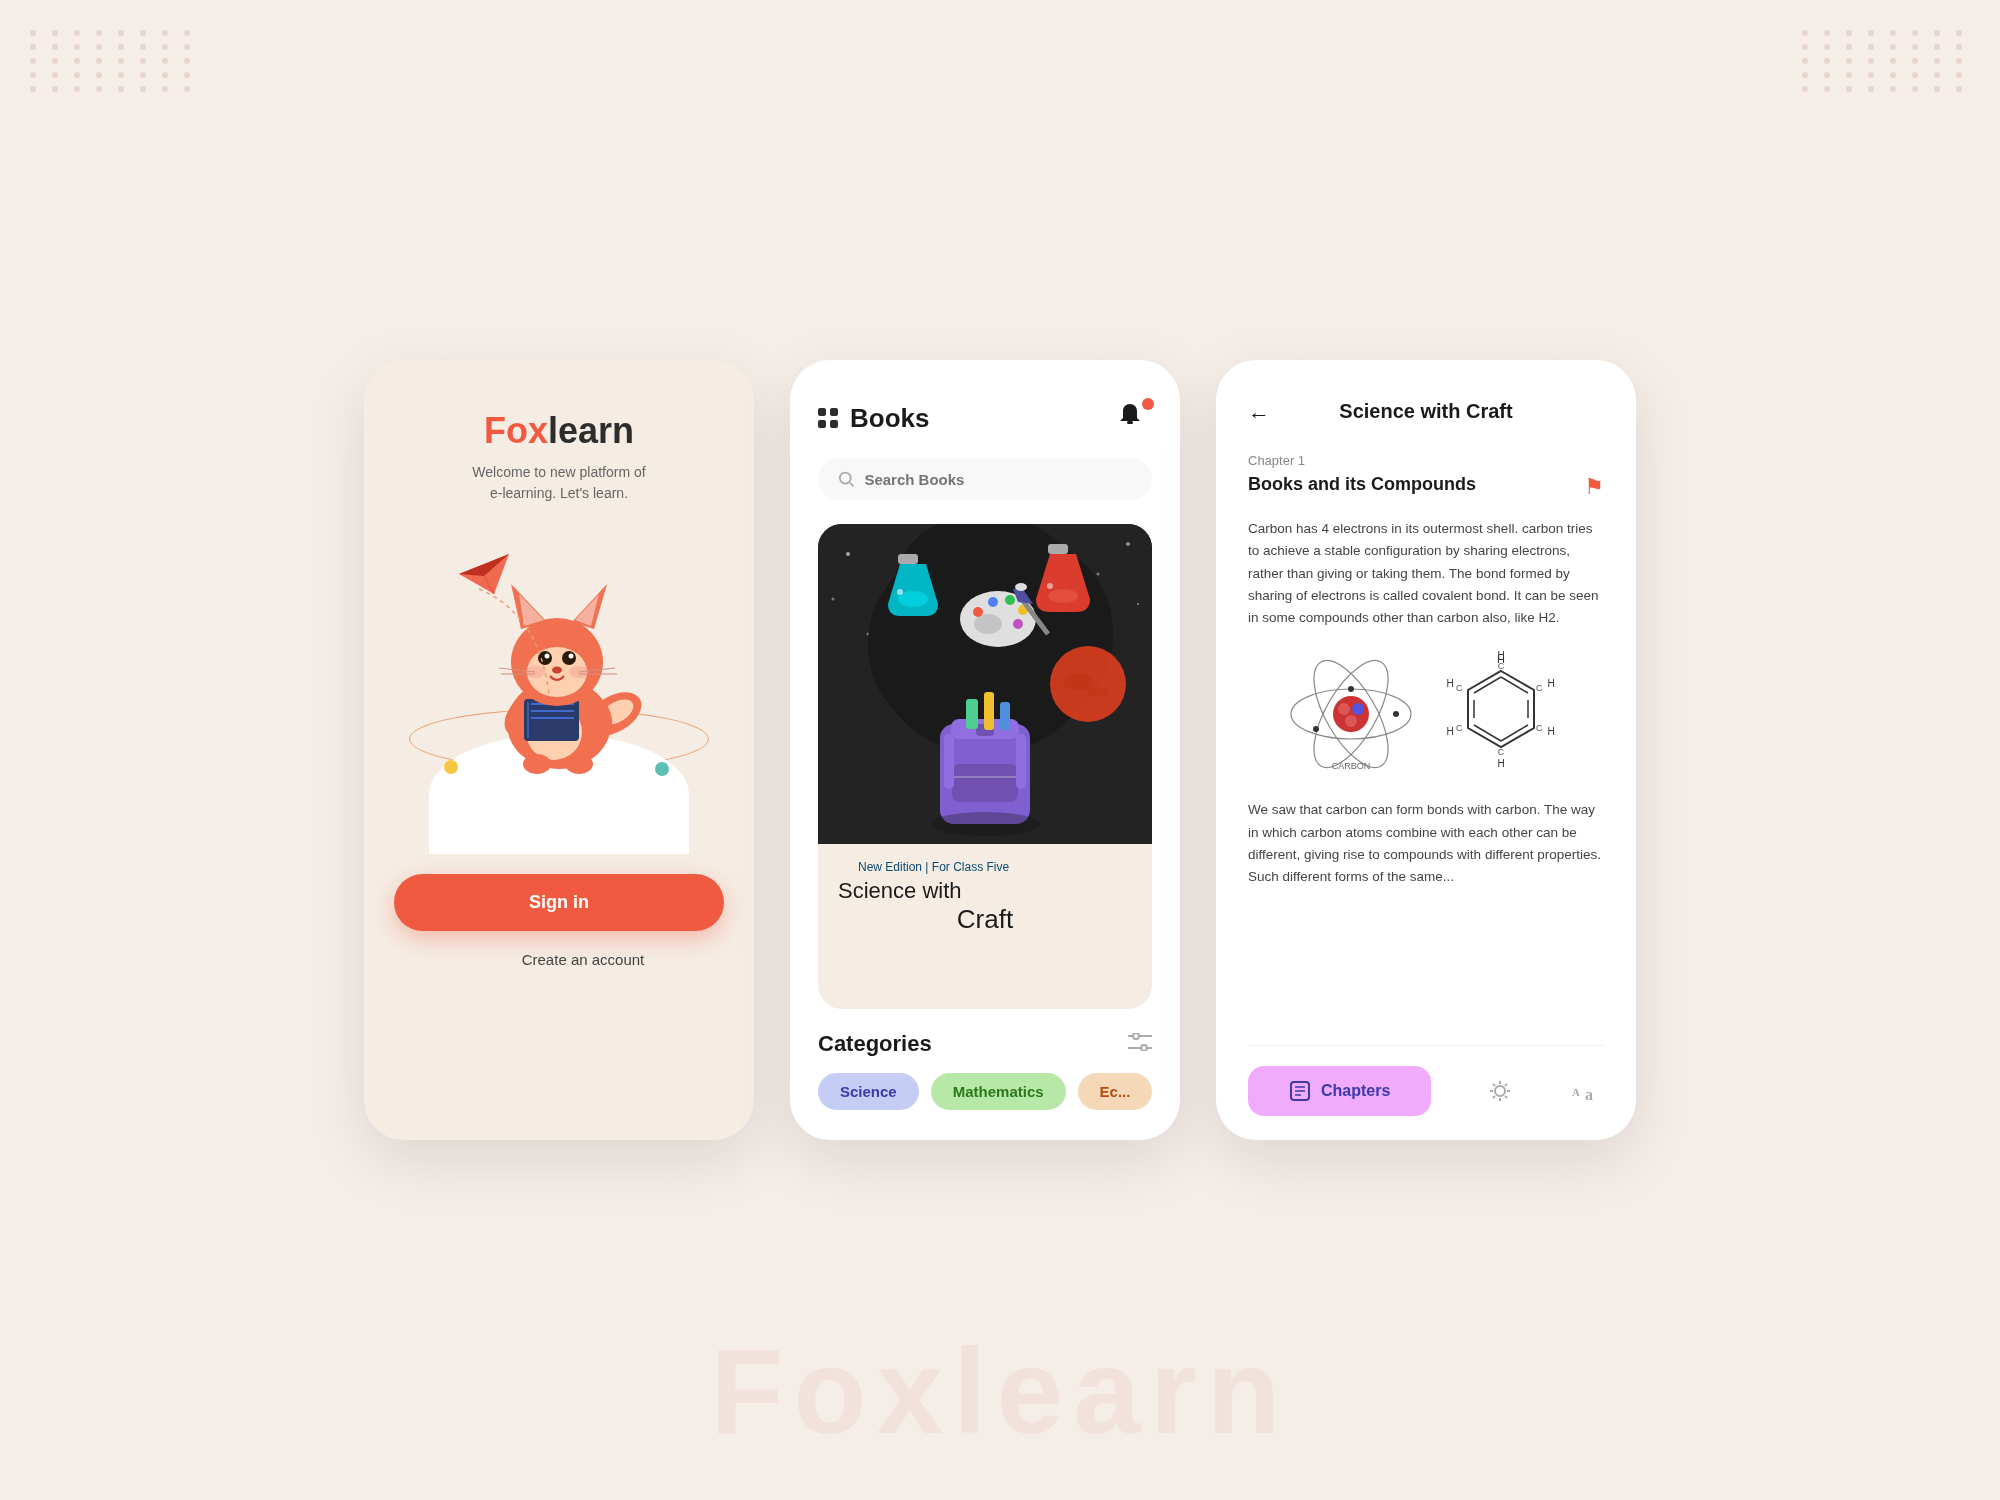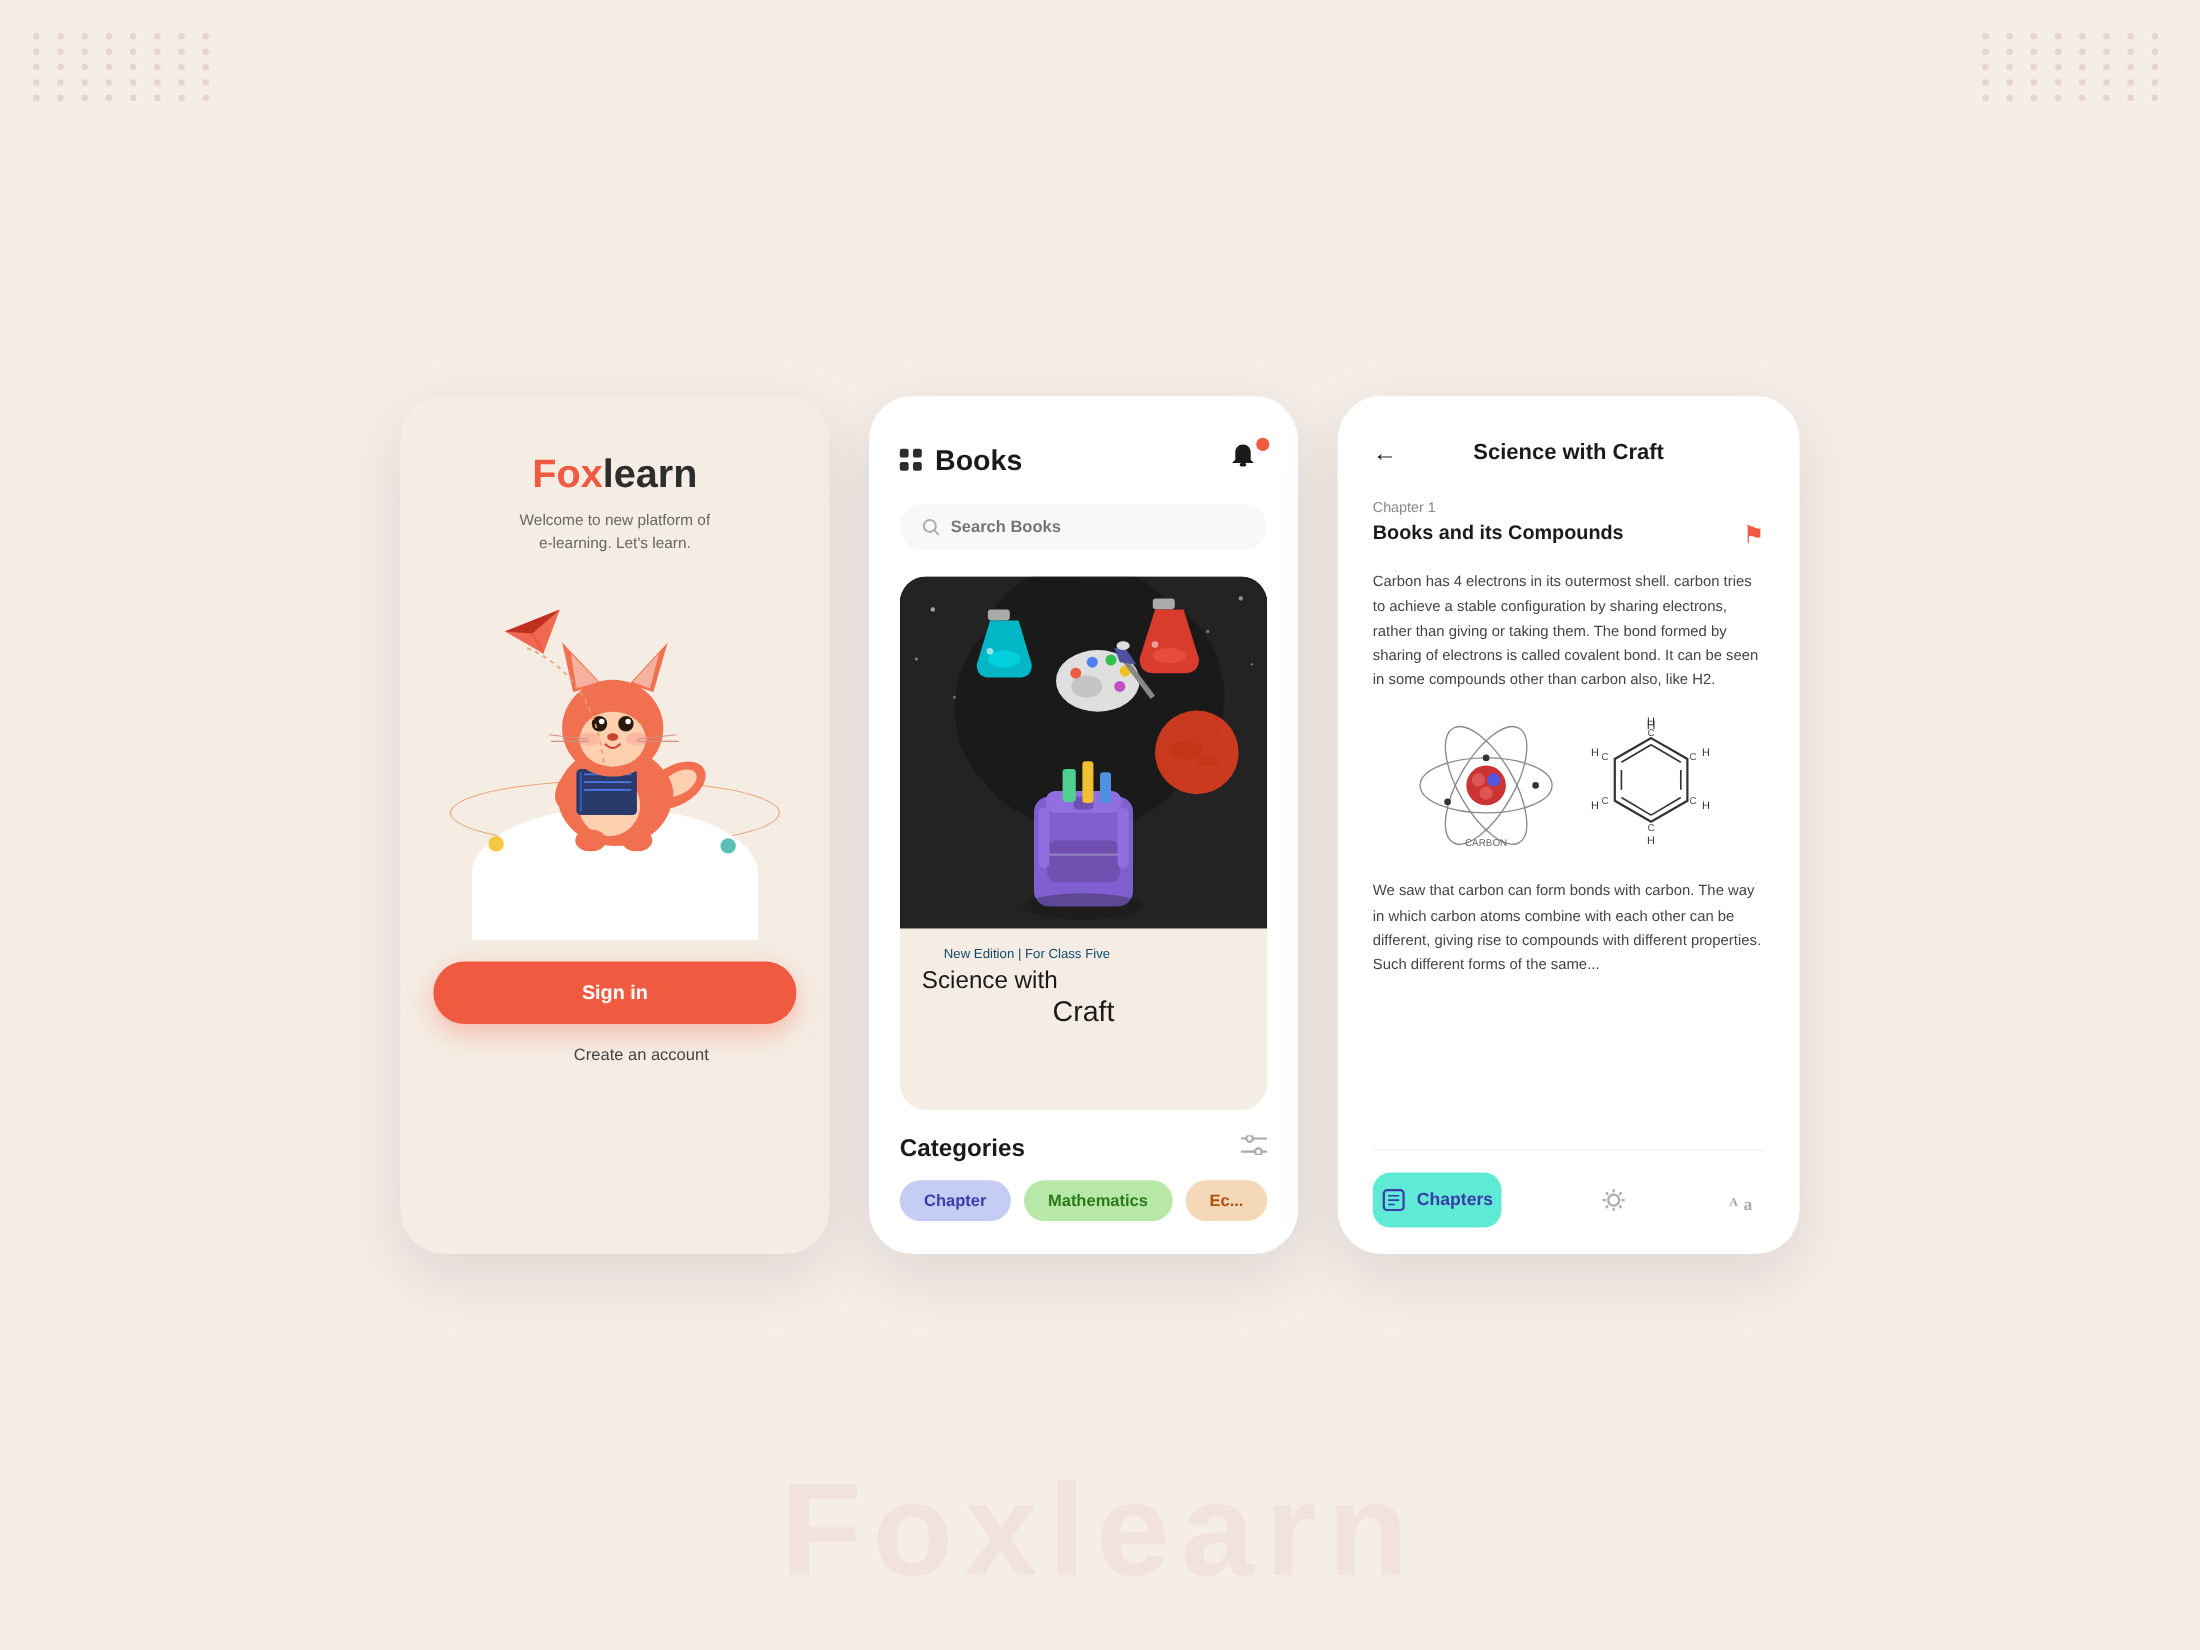--- a/index.html
+++ b/index.html
@@ -438,23 +438,23 @@
       justify-content: space-between;
       margin-top: auto;
       padding-top: 20px;
       border-top: 1px solid #f0f0f0;
     }
 
     .chapters-btn {
       display: flex;
       align-items: center;
       gap: 10px;
-      background: #5eead4;
+      background: #f0abfc;
       border-radius: 16px;
-      padding: 14px 8px;
+      padding: 14px 41px;
       cursor: pointer;
       font-size: 16px;
       font-weight: 700;
       color: #3a3aaa;
     }
 
     .bottom-icon {
       width: 36px;
       height: 36px;
       display: flex;
@@ -754,21 +754,21 @@
         <svg width="24" height="18" viewBox="0 0 24 18">
           <line x1="0" y1="3" x2="24" y2="3" stroke="#aaa" stroke-width="2"></line>
           <circle cx="8" cy="3" r="3" fill="white" stroke="#aaa" stroke-width="2"></circle>
           <line x1="0" y1="15" x2="24" y2="15" stroke="#aaa" stroke-width="2"></line>
           <circle cx="16" cy="15" r="3" fill="white" stroke="#aaa" stroke-width="2"></circle>
         </svg>
       </div>
     </div>
 
     <div class="categories-list">
-      <div class="category-chip chip-blue">Chapter</div>
+      <div class="category-chip chip-blue">Science</div>
       <div class="category-chip chip-green">Mathematics</div>
       <div class="category-chip chip-peach">Ec...</div>
     </div>
   </div>
 
   <div class="screen-detail">
 
     <div class="detail-header">
       <div class="back-btn">←</div>
       <div class="detail-title">Science with Craft</div>

